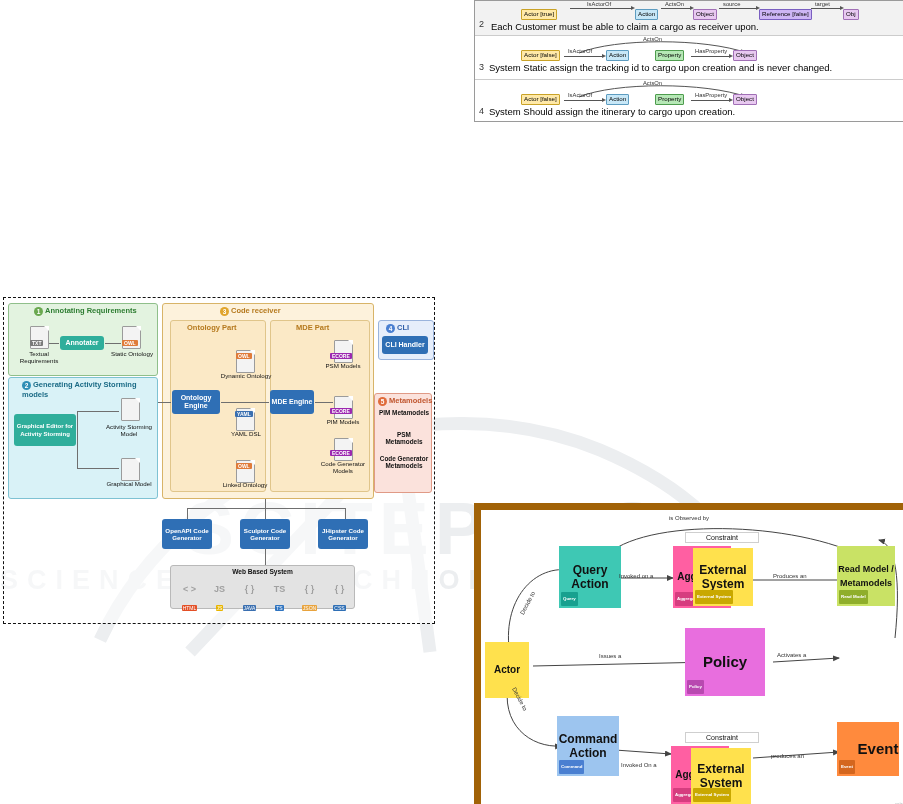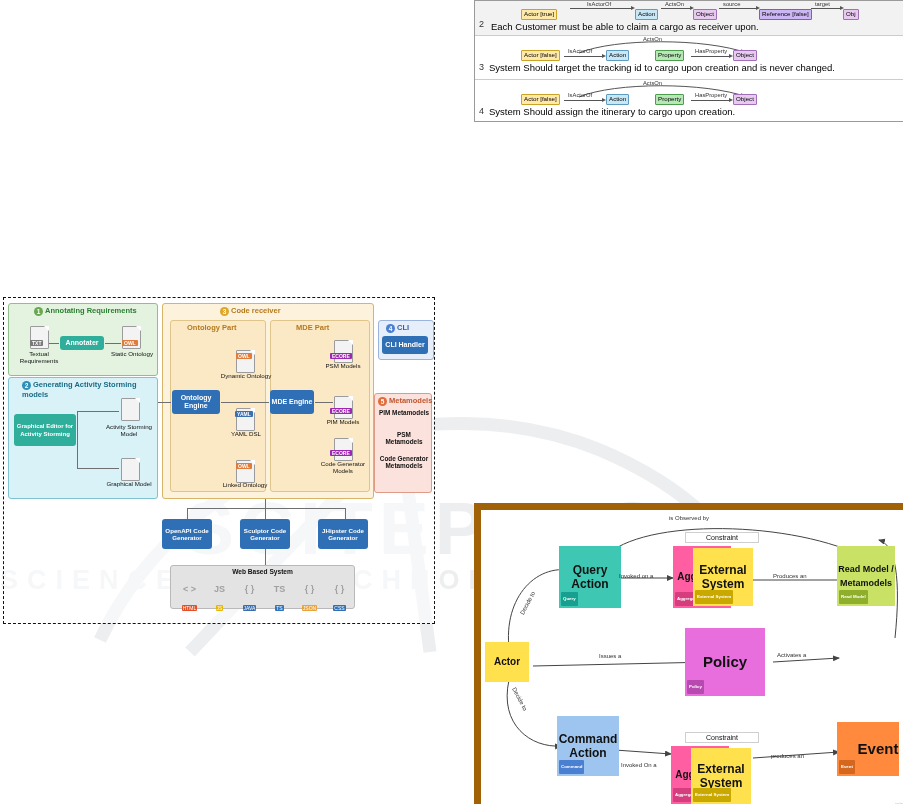--- a/index.html
+++ b/index.html
@@ -110,21 +110,21 @@
     <div class="tag t-prop" style="left:180px;top:14px;">Property</div>
     <div class="tag t-object" style="left:258px;top:14px;">Object</div>
 
     <div class="rel" style="left:93px;top:12px;">IsActorOf</div>
     <div class="rel" style="left:220px;top:12px;">HasProperty</div>
     <div class="arrowline" style="left:89px;top:20px;width:39px;"></div>
     <div class="arrowhead" style="left:127px;top:18px;"></div>
     <div class="arrowline" style="left:216px;top:20px;width:39px;"></div>
     <div class="arrowhead" style="left:254px;top:18px;"></div>
 
-    <div class="req-sent" style="left:14px;top:26px;">System   Should  target  the tracking id        to        cargo upon creation and is never changed.</div>
+    <div class="req-sent" style="left:14px;top:26px;">System   Static  assign  the tracking id        to        cargo upon creation and is never changed.</div>
   </div>
   <div class="hdrline" style="top:78px;"></div>
 
   <div class="req-row" style="top:79px;height:40px;">
     <div class="num" style="top:26px;">4</div>
 
     <div class="rel" style="left:168px;top:0px;">ActsOn</div>
     <svg style="position:absolute;left:100px;top:4px;width:180px;height:14px;">
       <path d="M4 13 C 40 -2, 130 -2, 172 13" fill="none" stroke="#555" stroke-width="1"></path>
       <polygon points="172,13 166,9 168,14" fill="#555"></polygon>
@@ -306,21 +306,21 @@
     <span class="tagsm" style="background:#d63d7f;">Aggregate</span>
   </div>
   <div class="note" style="left:212px;top:38px;width:60px;height:58px;background:#ffe14d;">
     <span>External System</span>
     <span class="tagsm" style="background:#c9a800;">External System</span>
   </div>
   <div class="note" style="left:356px;top:36px;width:58px;height:60px;background:#c9e265;font-size:9px;">
     <span>Read Model / Metamodels</span>
     <span class="tagsm" style="background:#8fae2b;">Read Model</span>
   </div>
-  <div class="note" style="left:4px;top:132px;width:44px;height:40px;background:#ffe14d;font-size:10px;">
+  <div class="note" style="left:4px;top:132px;width:44px;height:56px;background:#ffe14d;font-size:10px;">
     <span>Actor</span>
   </div>
   <div class="note" style="left:76px;top:206px;width:62px;height:60px;background:#9dc5ef;">
     <span>Command Action</span>
     <span class="tagsm" style="background:#4a7fd1;">Command</span>
   </div>
   <div class="note" style="left:204px;top:118px;width:80px;height:68px;background:#e86ede;font-size:15px;">
     <span>Policy</span>
     <span class="tagsm" style="background:#b849b0;">Policy</span>
   </div>

